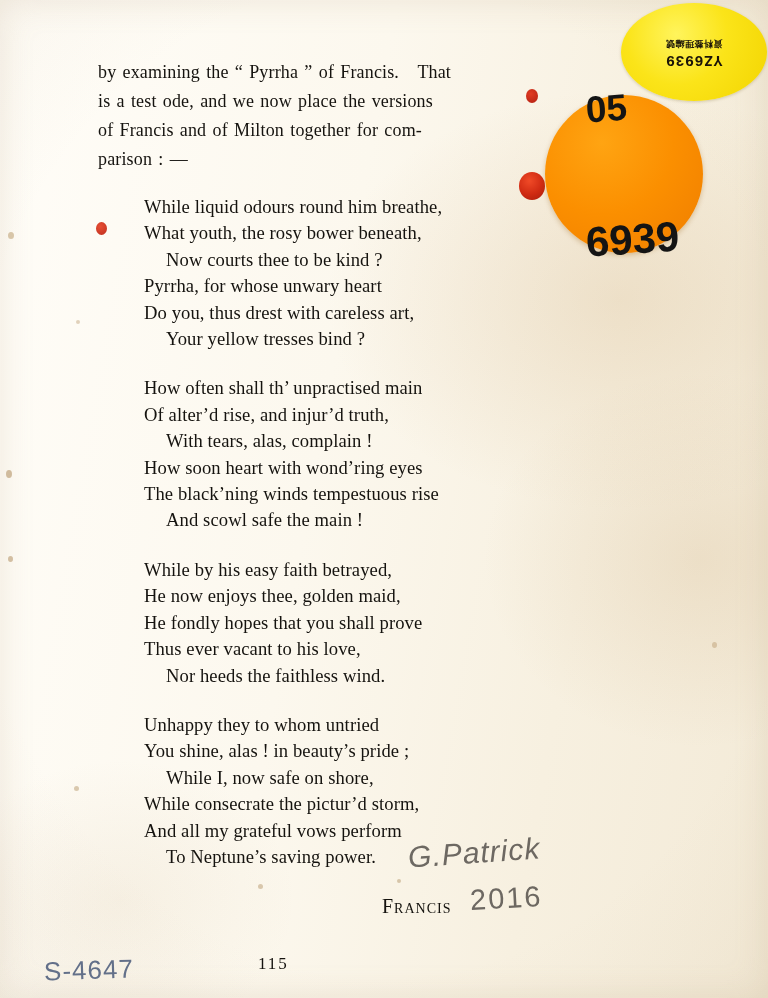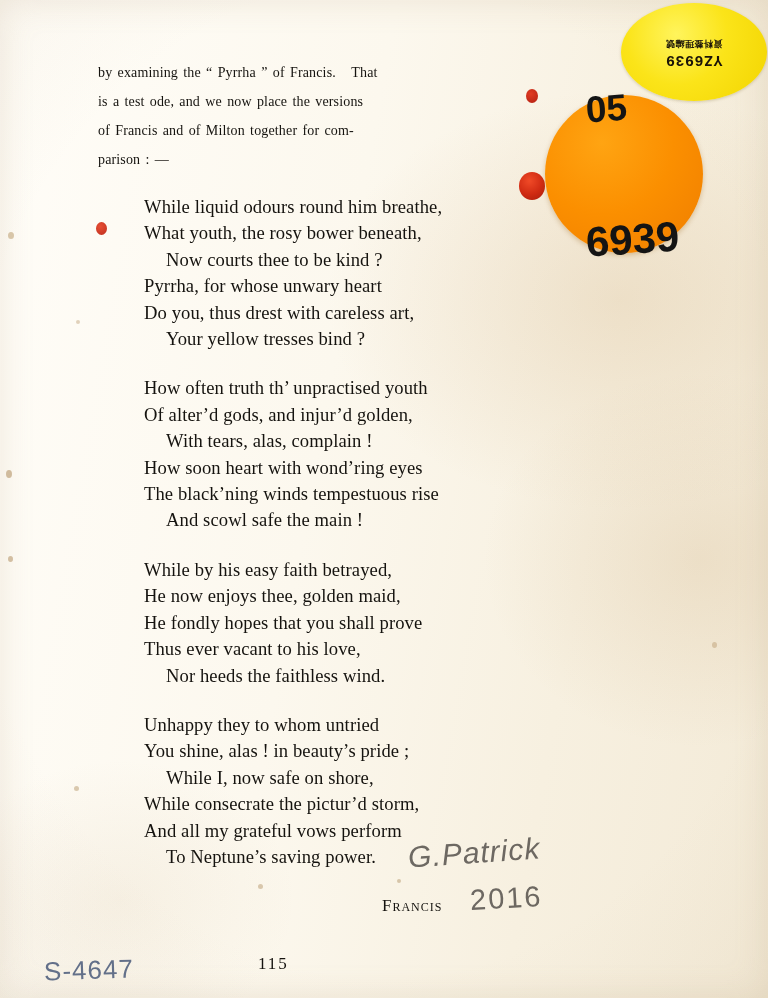--- a/index.html
+++ b/index.html
@@ -41,21 +41,21 @@
 
   
   .text-col {
     position: absolute;
     left: 98px;
     top: 58px;
     width: 436px;
     color: #15130f;
   }
   .para {
-    font-size: 14px;
+    font-size: 18px;
     line-height: 29px;
     letter-spacing: 0.15px;
     margin: 0 0 0 0;
     text-align: justify;
     text-align-last: left;
     word-spacing: 1.6px;
   }
   .para .line {
     display: block;
     white-space: pre;
@@ -74,21 +74,21 @@
   .stanza:last-of-type { margin-bottom: 0; }
   .vline {
     display: block;
     white-space: pre;
   }
   .vline.ind { padding-left: 22px; }
 
   .attrib {
     margin-top: 4px;
     padding-left: 238px;
-    font-size: 17px;
+    font-size: 20px;
     letter-spacing: 1px;
     font-variant: small-caps;
   }
 
   .folio {
     margin-top: 34px;
     padding-left: 160px;
     font-size: 17px;
     letter-spacing: 2px;
   }
@@ -242,22 +242,22 @@
       <div class="stanza">
         <span class="vline">While liquid odours round him breathe,</span>
         <span class="vline">What youth, the rosy bower beneath,</span>
         <span class="vline ind">Now courts thee to be kind ?</span>
         <span class="vline">Pyrrha, for whose unwary heart</span>
         <span class="vline">Do you, thus drest with careless art,</span>
         <span class="vline ind">Your yellow tresses bind ?</span>
       </div>
 
       <div class="stanza">
-        <span class="vline">How often truth th’ unpractised youth</span>
-        <span class="vline">Of alter’d gods, and injur’d golden,</span>
+        <span class="vline">How often shall th’ unpractised main</span>
+        <span class="vline">Of alter’d rise, and injur’d truth,</span>
         <span class="vline ind">With tears, alas, complain !</span>
         <span class="vline">How soon heart with wond’ring eyes</span>
         <span class="vline">The black’ning winds tempestuous rise</span>
         <span class="vline ind">And scowl safe the main !</span>
       </div>
 
       <div class="stanza">
         <span class="vline">While by his easy faith betrayed,</span>
         <span class="vline">He now enjoys thee, golden maid,</span>
         <span class="vline">He fondly hopes that you shall prove</span>

